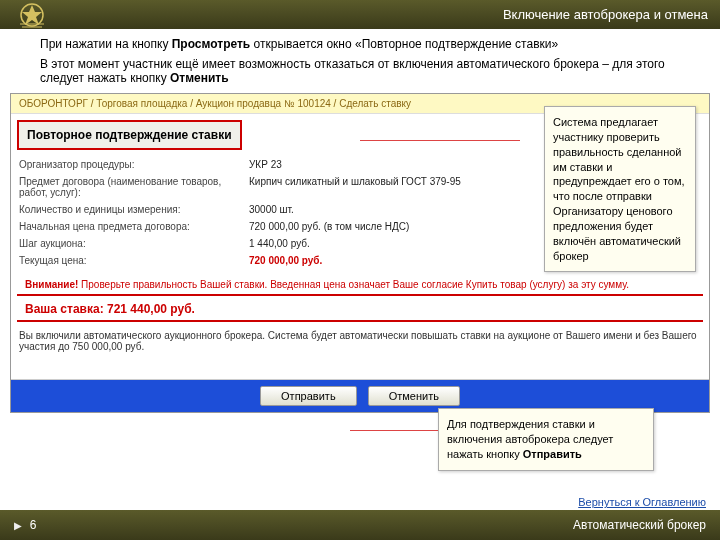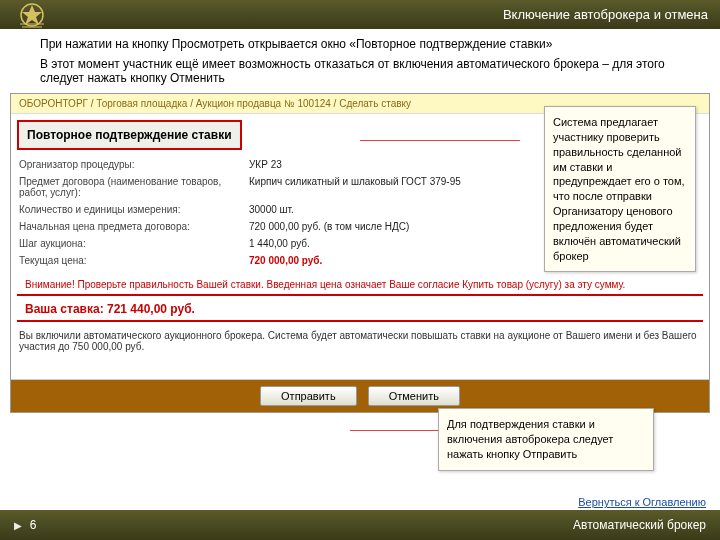--- a/index.html
+++ b/index.html
@@ -15,32 +15,32 @@
   .breadcrumb { background: #fef9c3; padding: 4px 8px; font-size: 10px; color: #8b6914; border-bottom: 1px solid #ddd; }
   .section-title { background: #f0f0ea; padding: 6px 8px; font-size: 12px; font-weight: bold; border: 2px solid #c00; display: inline-block; margin: 6px 0 2px 6px; }
   .fields { padding: 4px 8px; }
   .field-row { display: flex; padding: 3px 0; font-size: 10px; }
   .field-label { width: 230px; color: #444; }
   .field-value { color: #222; }
   .price-red { color: #c00; font-weight: bold; }
   .warning-row { padding: 4px 8px; font-size: 10px; color: #c00; border-bottom: 2px solid #c00; margin: 2px 6px; }
   .bid-row { padding: 4px 8px; font-size: 12px; color: #c00; font-weight: bold; border-bottom: 2px solid #c00; margin: 0 6px 4px 6px; }
   .auto-note { padding: 4px 8px; font-size: 10px; color: #333; }
-  .buttons-row { background: #a16207; padding: 6px; text-align: center; border-top: 1px solid #ccc; position: absolute; bottom: 0; left: 0; right: 0; }
+  .buttons-row { background: #1d4ed8; padding: 6px; text-align: center; border-top: 1px solid #ccc; position: absolute; bottom: 0; left: 0; right: 0; }
   .btn { display: inline-block; background: linear-gradient(#fff,#e0e0d0); border: 1px solid #999; padding: 3px 20px; font-size: 11px; margin: 0 4px; cursor: pointer; border-radius: 2px; }
   .callout { position: absolute; background: #fffef0; border: 1px solid #aaa; padding: 8px; font-size: 11px; line-height: 1.35; box-shadow: 1px 1px 3px rgba(0,0,0,.2); z-index: 5; }
   .callout1 { top: 106px; right: 24px; width: 152px; }
   .callout2 { top: 408px; left: 438px; width: 216px; }
   .footer { position: absolute; bottom: 0; left: 0; right: 0; height: 30px; background: linear-gradient(#5a5a2a,#3a3a1a); display: flex; align-items: center; justify-content: space-between; padding: 0 14px; color: #fff; }
   .return-link { position: absolute; bottom: 32px; right: 14px; color: #1a4ba8; font-size: 11px; text-decoration: underline; cursor: pointer; }
   .page-num { font-size: 12px; }
   .footer-title { font-size: 12px; }
   .tri { color: #eee; margin-right: 8px; font-size: 10px; }
   .redline { position: absolute; border-top: 1px solid #d44; z-index: 4; }
-  b { font-weight: normal; }
+  b { font-weight: bold; }
 </style>
 </head>
 <body>
 
 <div class="header">
   <div class="logo">
     <svg viewBox="0 0 40 30">
         <circle cx="20" cy="15" r="11" fill="none" stroke="#d4c060" stroke-width="1.5"></circle>
         <path d="M20 5 L23 12 L30 12 L24 17 L27 25 L20 20 L13 25 L16 17 L10 12 L17 12 Z" fill="#d4c060"></path>
         <path d="M8 24 L32 24 M10 27 L30 27" stroke="#d4c060" stroke-width="1"></path>

